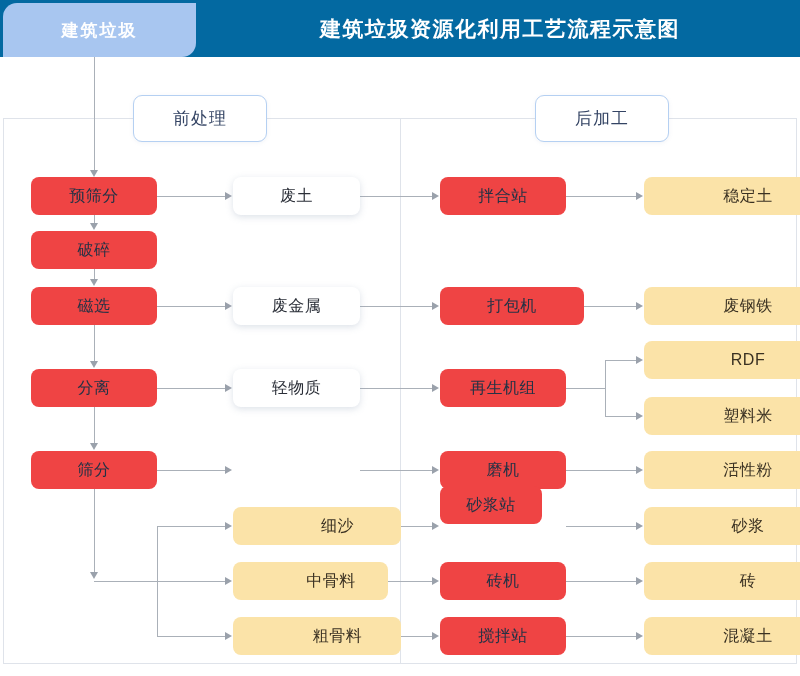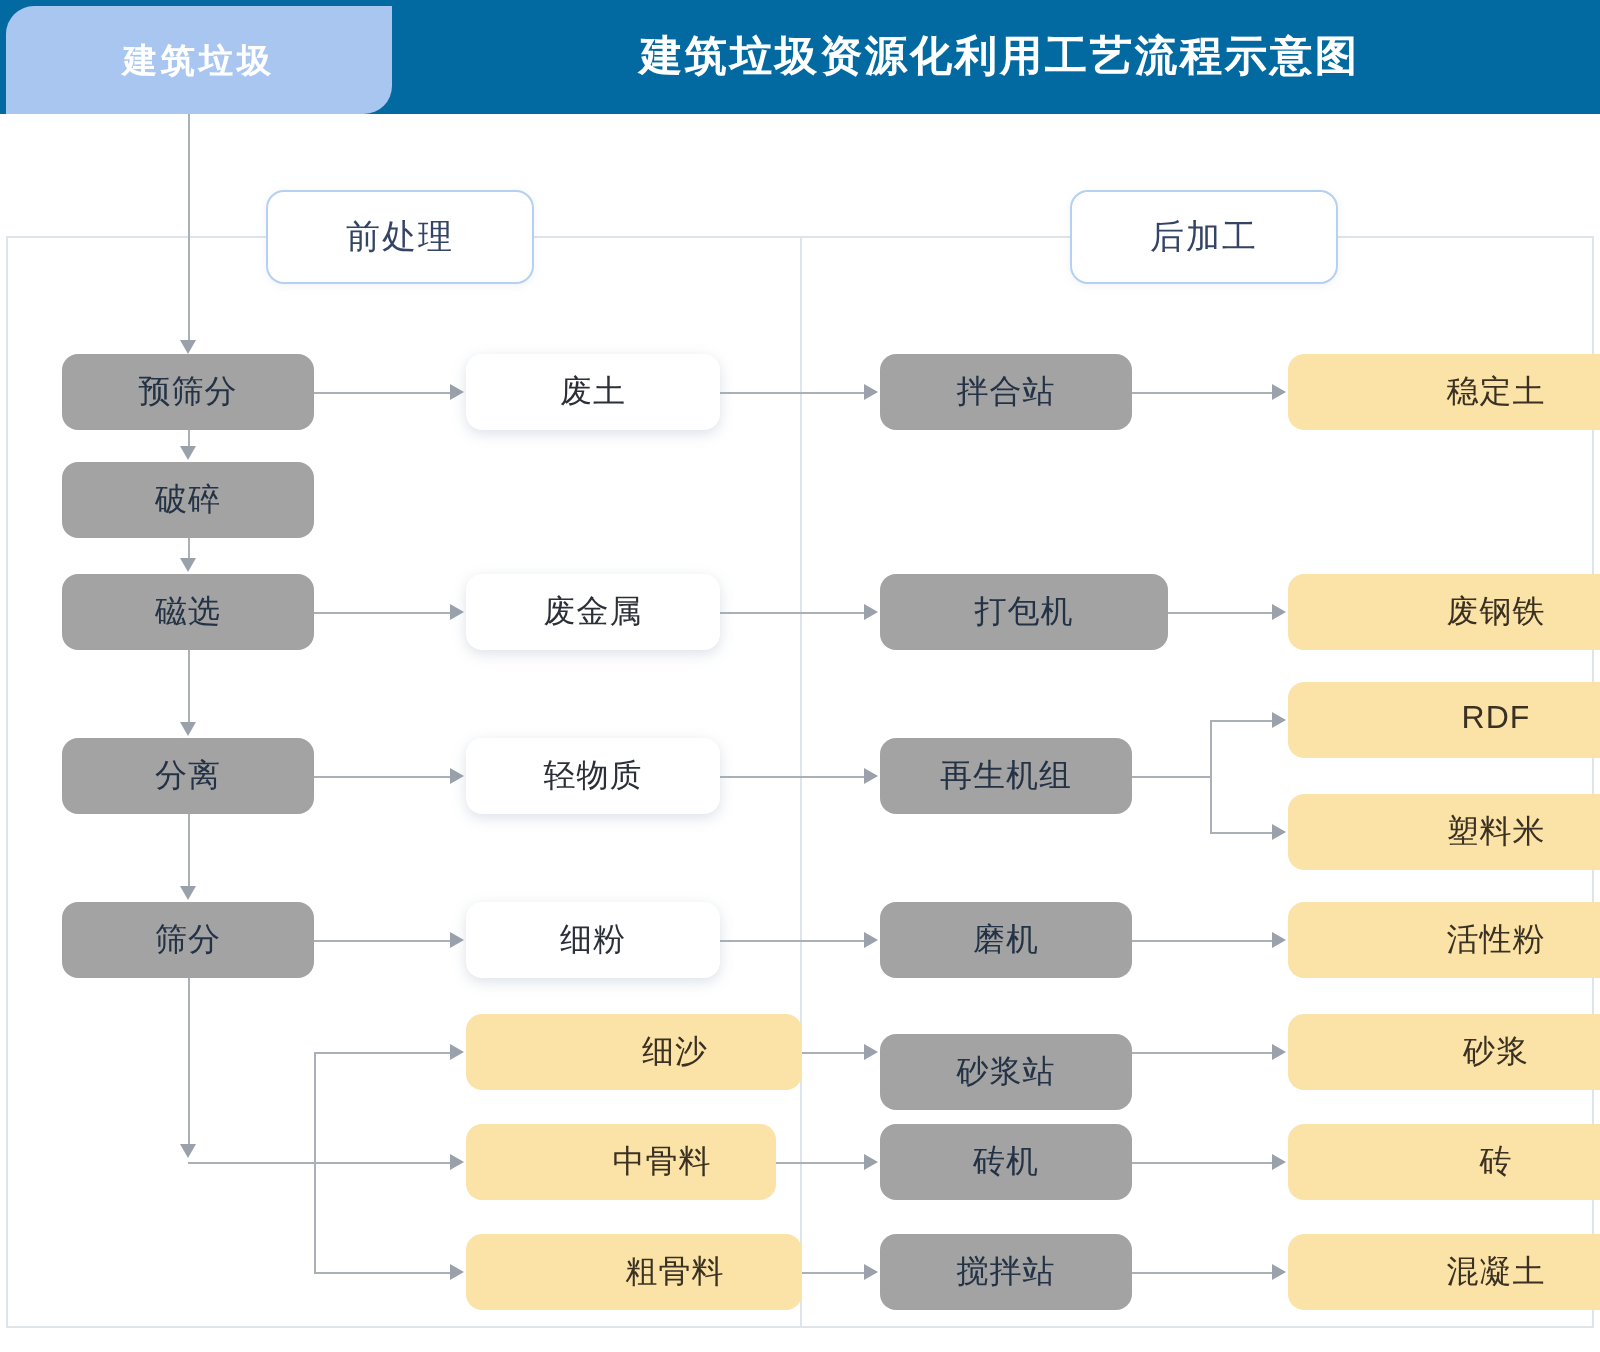--- a/index.html
+++ b/index.html
@@ -108,21 +108,21 @@
     display: flex;
     align-items: center;
     justify-content: center;
     font-size: 16px;
     color: #2b2f38;
     letter-spacing: 0.5px;
     white-space: nowrap;
     z-index: 4;
   }
   .node.blue {
-    background: #a3a3a3;
+    background: #ef4444;
     color: #243245;
   }
   .node.white {
     background: #ffffff;
     color: #2b2f38;
     box-shadow: 0 2px 7px rgba(140,155,180,0.30);
   }
   .node.yellow {
     background: #fbe3a8;
     color: #3a3122;
@@ -218,21 +218,20 @@
 
   <div class="hline" style="left:157px; top:388px; width:69px;"></div>
   <div class="arrow-r" style="left:225px; top:384px;"></div>
 
   <div class="hline" style="left:157px; top:470px; width:69px;"></div>
   <div class="arrow-r" style="left:225px; top:466px;"></div>
 
   <div class="node white" style="left:233px; top:177px; width:127px;">废土</div>
   <div class="node white" style="left:233px; top:287px; width:127px;">废金属</div>
   <div class="node white" style="left:233px; top:369px; width:127px;">轻物质</div>
-  <div class="node white" style="left:233px; top:451px; width:127px;">细粉</div>
   <div class="node yellow" style="left:233px; top:507px; width:127px;">细沙</div>
   <div class="node yellow" style="left:233px; top:562px; width:114px;">中骨料</div>
   <div class="node yellow" style="left:233px; top:617px; width:127px;">粗骨料</div>
 
   <div class="hline" style="left:360px; top:196px; width:73px;"></div>
   <div class="arrow-r" style="left:432px; top:192px;"></div>
 
   <div class="hline" style="left:360px; top:306px; width:73px;"></div>
   <div class="arrow-r" style="left:432px; top:302px;"></div>
 
@@ -248,21 +247,21 @@
   <div class="hline" style="left:360px; top:581px; width:73px;"></div>
   <div class="arrow-r" style="left:432px; top:577px;"></div>
 
   <div class="hline" style="left:360px; top:636px; width:73px;"></div>
   <div class="arrow-r" style="left:432px; top:632px;"></div>
 
   <div class="node blue" style="left:440px; top:177px; width:126px;">拌合站</div>
   <div class="node blue" style="left:440px; top:287px; width:144px;">打包机</div>
   <div class="node blue" style="left:440px; top:369px; width:126px;">再生机组</div>
   <div class="node blue" style="left:440px; top:451px; width:126px;">磨机</div>
-  <div class="node blue" style="left:440px; top:517px; width:126px;">砂浆站</div>
+  <div class="node blue" style="left:440px; top:486px; width:102px;">砂浆站</div>
   <div class="node blue" style="left:440px; top:562px; width:126px;">砖机</div>
   <div class="node blue" style="left:440px; top:617px; width:126px;">搅拌站</div>
 
   <div class="hline" style="left:566px; top:196px; width:71px;"></div>
   <div class="arrow-r" style="left:636px; top:192px;"></div>
 
   <div class="hline" style="left:566px; top:306px; width:71px;"></div>
   <div class="arrow-r" style="left:636px; top:302px;"></div>
 
   <div class="hline" style="left:566px; top:388px; width:40px;"></div>

